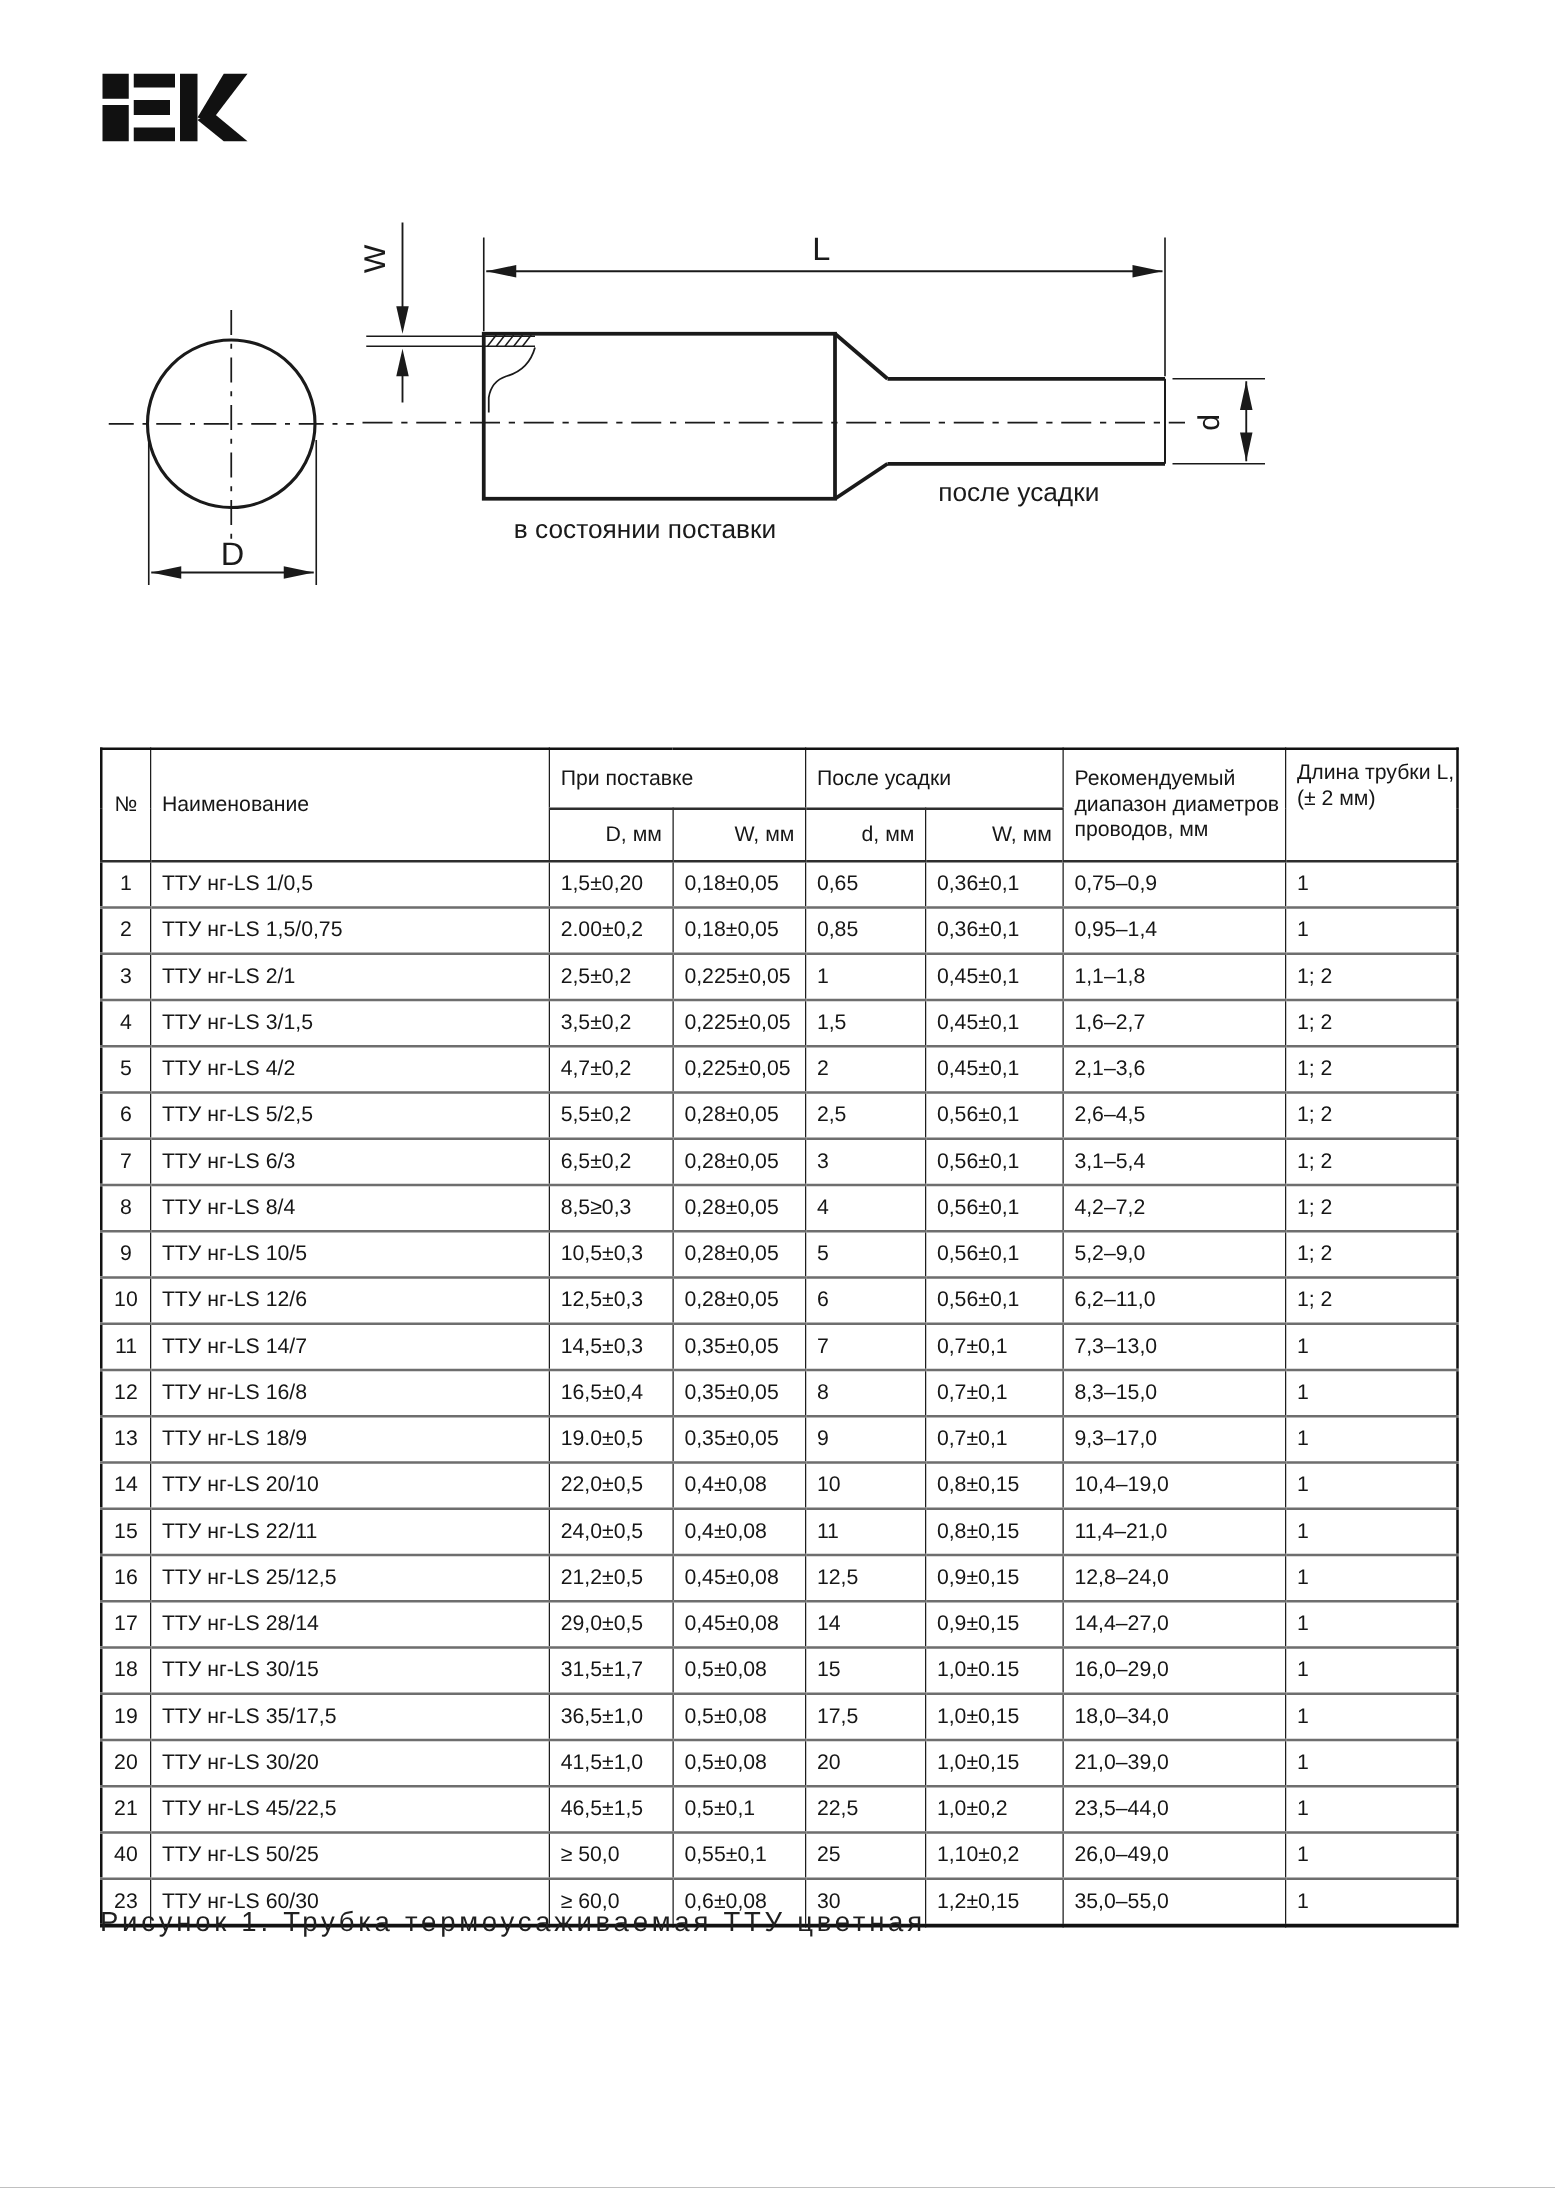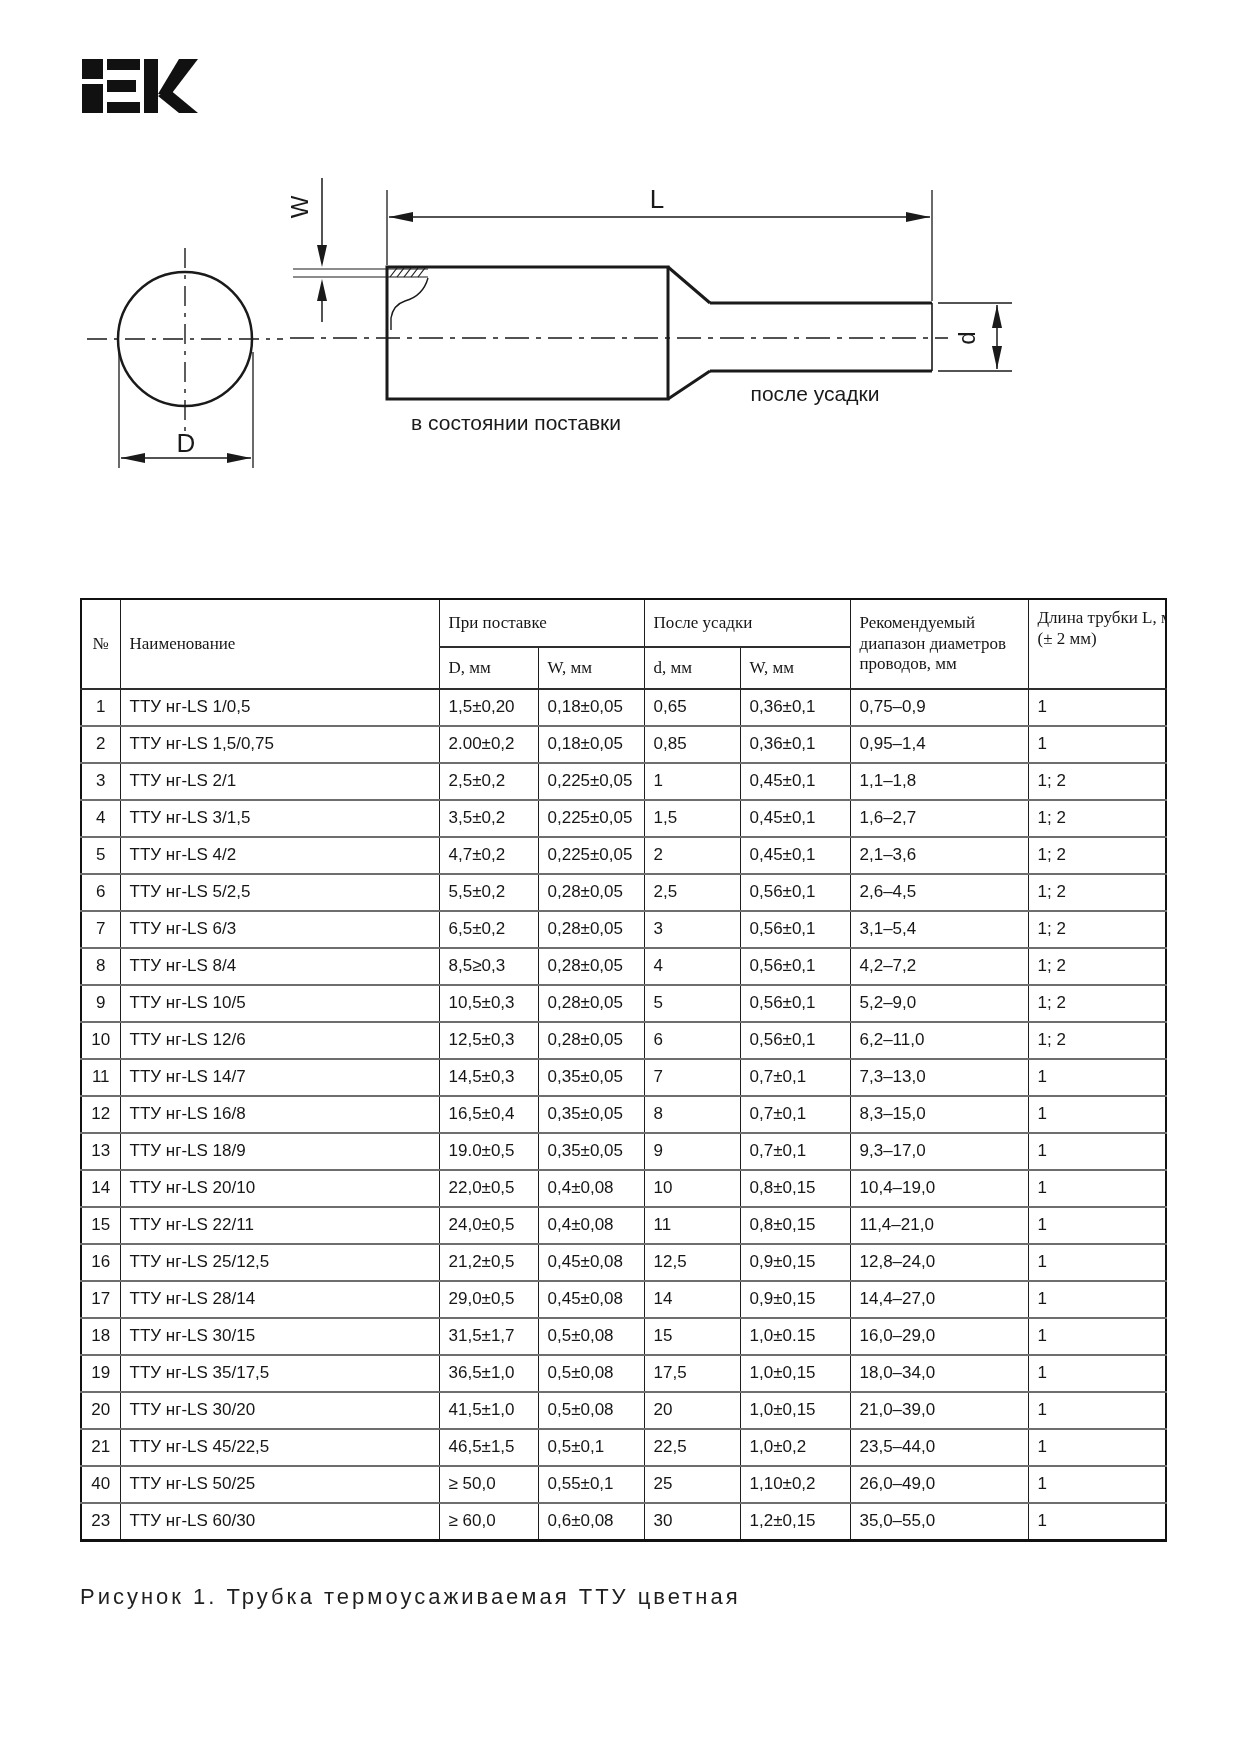--- a/index.html
+++ b/index.html
@@ -16,30 +16,30 @@
     border-collapse:collapse; table-layout:fixed; width:1085px;
     font-size:17px; color:#161616;
   }
   table.spec th, table.spec td {
     border-left:1.5px solid #1d1d1d; border-right:1.5px solid #1d1d1d;
     padding:2px 8px 2px 9px; vertical-align:middle; text-align:left;
     font-weight:normal; line-height:1.22; overflow:hidden; white-space:nowrap;
   }
   table.spec { border-top:2.5px solid #111; border-bottom:3px solid #111;
                border-left:2px solid #111; border-right:2px solid #111; }
-  table.spec thead th { border-bottom:2px solid #2e2e2e;font-family:Liberation Serif, serif; }
-  table.spec thead tr.sub th { border-top:1.5px solid #2e2e2e; }
+  table.spec thead th { border-bottom:2px solid #2e2e2e; }
+  table.spec thead tr.sub th { border-top:1.5px solid #2e2e2e;text-align:right; }
   table.spec tbody tr { height:37px; }
   table.spec tbody td { border-top:2px solid #6e6e6e; }
   table.spec thead tr.main { height:48px; }
   table.spec thead tr.sub { height:42px; }
   table.spec td.c0 { text-align:center; padding:2px 2px; }
   th.wrapcell { white-space:normal; line-height:1.25; }
   .caption {
-    position:absolute; left:80px; top:1584px;
+    position:absolute; left:80px; top:1525px;
     font-size:22px; letter-spacing:3px; color:#1f1f1f;
   }
   svg text { font-family:"Liberation Sans", sans-serif; fill:#1a1a1a; }
 </style>
 </head>
 <body>
 
 <div class="page">
 
   <svg class="logo" width="140" height="68" viewBox="0 0 140 68" aria-hidden="true">

